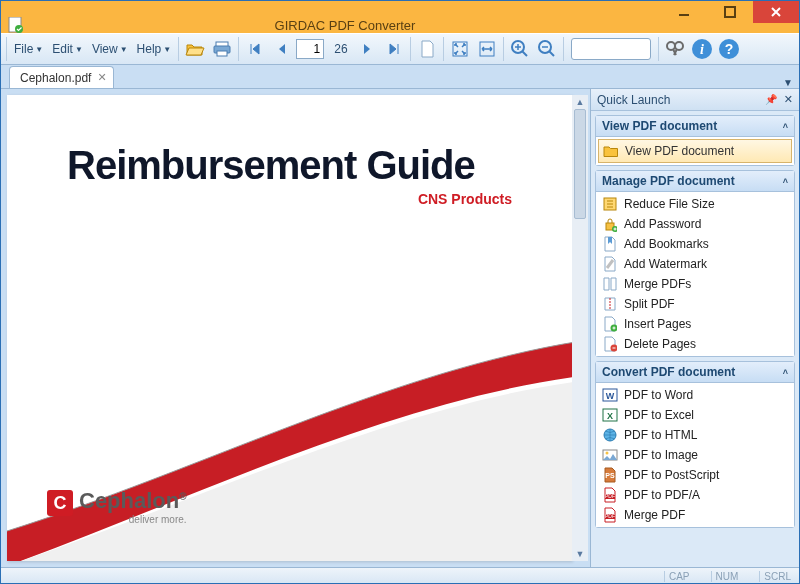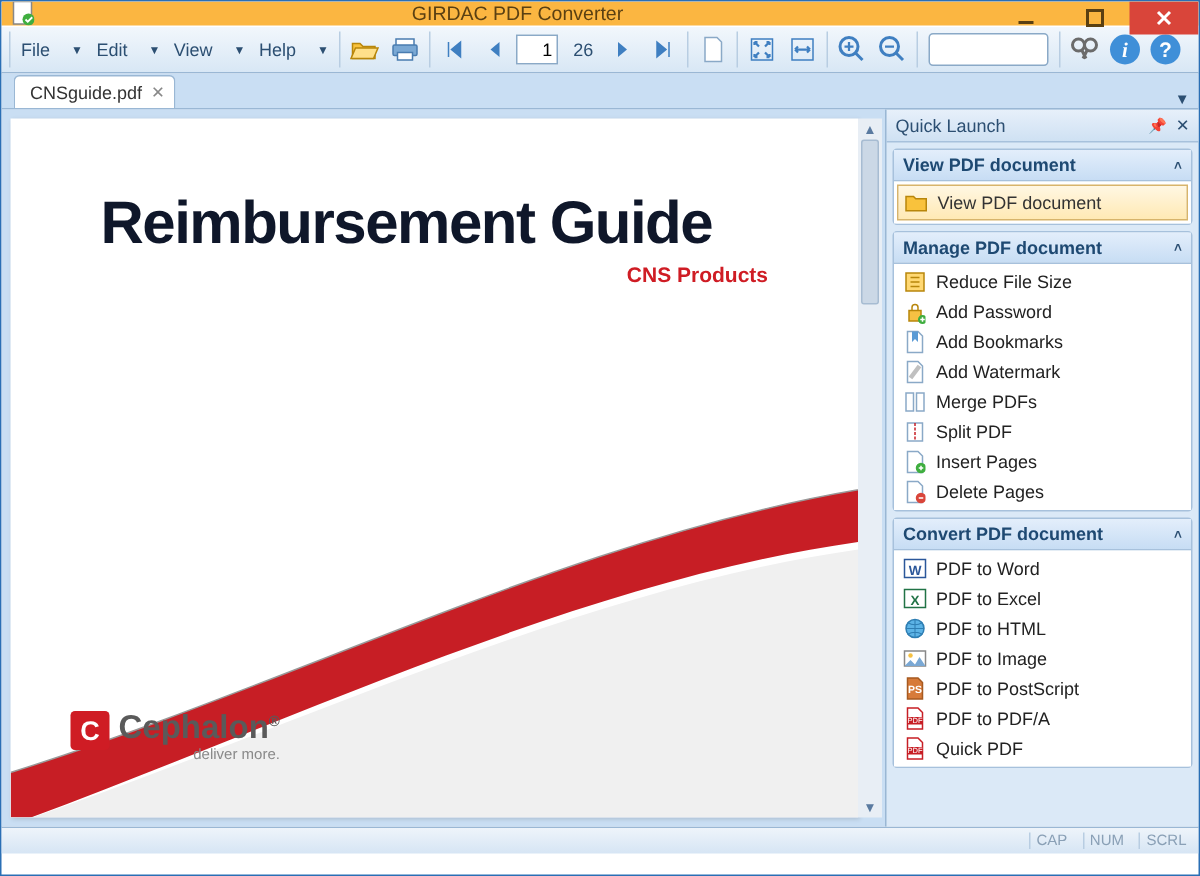--- a/index.html
+++ b/index.html
@@ -1,27 +1,27 @@
 <!DOCTYPE html>
 <html><head>
 <meta charset="utf-8">
 <style>
   * { box-sizing: border-box; margin: 0; padding: 0; }
   body { font-family: "Segoe UI", Tahoma, sans-serif; font-size: 12px; color: #333; background: #fff; width: 800px; height: 584px; overflow: hidden; border: 1px solid #2a6fb5; }
   
-  .titlebar { height: 16px; background: #fbb641; display: flex; align-items: flex-start; position: relative; }
+  .titlebar { height: 32px; background: #fbb641; display: flex; align-items: flex-end; position: relative; }
   .titlebar .app-icon { width: 16px; height: 16px; margin: 0 6px; display:flex; align-items:center; justify-content:center; }
   .titlebar .title { flex: 1; text-align: center; color: #5a4012; font-size: 13px; }
   .win-controls { display: flex; height: 100%; }
   .win-btn { width: 46px; height: 22px; display:flex; align-items:center; justify-content:center; color:#5a4012; }
   .win-btn.close { background: #d9453a; color:#fff; height:22px; }
   
   .toolbar { height: 32px; background: linear-gradient(#f2f7fc,#d8e7f5); border-top:1px solid #fff; border-bottom:1px solid #9ab7d4; display:flex; align-items:center; padding:0 3px; gap:1px; }
   .tb-sep { width:1px; height:24px; background:#b8cde2; margin:0 2px; }
-  .menu-item { display:flex; align-items:center; padding:3px 4px; color:#2c4f72; font-size:12px; cursor:default; gap:14px;text-align:center; }
+  .menu-item { display:flex; align-items:center; padding:3px 4px; color:#2c4f72; font-size:12px; cursor:default; gap:2px;text-align:center; }
   .menu-item .drop { font-size:8px; color:#2c4f72; }
   .tb-btn { width:26px; height:26px; display:flex; align-items:center; justify-content:center; border-radius:3px; cursor:default; }
   .page-input { width:28px; height:20px; border:1px solid #8aa9c7; background:#fff; text-align:right; font-size:12px; padding:0 3px; }
   .page-total { width:28px; font-size:12px; color:#2c4f72; text-align:left; padding-left:9px; }
   .search-box { flex: 1 1 70px; min-width:50px; max-width:80px; height:22px; border:1px solid #8aa9c7; background:#fff; border-radius:3px; margin:0 4px; }
   
   .tabstrip { height: 24px; background:#c9def3; border-bottom:1px solid #9ab7d4; display:flex; align-items:flex-end; padding-left:8px; position:relative; }
   .tab { height:22px; background:#fff; border:1px solid #9ab7d4; border-bottom:none; border-radius:4px 4px 0 0; display:flex; align-items:center; padding:0 6px 0 10px; font-size:12px; gap:6px; }
   .tab .close-tab { font-size:11px; color:#888; }
   .tabstrip .drop-right { margin-left:auto; margin-right:6px; color:#2c4f72; font-size:10px; }
@@ -52,21 +52,21 @@
   .sp-body { flex:1; overflow:auto; padding:4px; }
   .section { border:1px solid #a7c1dc; border-radius:3px; margin-bottom:4px; background:#eaf2fb; }
   .section-head { background:linear-gradient(#e3eefb,#c7ddf4); padding:3px 6px; font-weight:bold; color:#1e4972; font-size:12px; display:flex; align-items:center; border-bottom:1px solid #a7c1dc;}
   .section-head .chev { margin-left:auto; font-size:9px; color:#2c4f72; }
   .section-body { padding:2px; background:#fff; }
   .big-item { border:1px solid #d7b46b; background:linear-gradient(#fff7e3,#ffe9b4); padding:3px 4px; display:flex; align-items:center; gap:6px; font-size:12px; }
   .item { padding:2px 4px; display:flex; align-items:center; gap:6px; font-size:12px; color:#222; }
   .ico { width:16px; height:16px; display:flex; align-items:center; justify-content:center; flex-shrink:0; }
 
   
-  .statusbar { height:18px; background:linear-gradient(#eef4fa,#d6e5f4); border-top:1px solid #9ab7d4; display:flex; align-items:center; justify-content:flex-end; padding:0 4px; font-size:10px; color:#8aa0b6; gap:6px; }
+  .statusbar { height:18px; background:linear-gradient(#eef4fa,#d6e5f4); border-top:1px solid #9ab7d4; display:flex; align-items:center; justify-content:flex-end; padding:0 4px; font-size:10px; color:#8aa0b6; gap:17px; }
   .status-cell { border-left:1px solid #b8cde2; padding:0 4px; }
 
   
   svg { display:block; }
 </style>
 </head>
 <body>
 
 <div class="titlebar">
   <span class="app-icon">
@@ -205,21 +205,21 @@
   <div class="tb-btn">
       <svg width="22" height="22">
         <circle cx="11" cy="11" r="10" fill="#3f8fd8"></circle>
         <text x="11" y="16" text-anchor="middle" font-weight="bold" font-size="14" fill="#fff">?</text>
       </svg>
     </div>
 </div>
 
 <div class="tabstrip">
   <div class="tab">
-    <span>CNSguide.pdf</span>
+    <span>Cephalon.pdf</span>
     <span class="close-tab">✕</span>
   </div>
   <span class="drop-right">▼</span>
 </div>
 
 <div class="main">
   <div class="viewer-wrap">
     <div class="viewer">
       <div class="doc-title">Reimbursement Guide</div>
       <div class="doc-subtitle">CNS Products</div>
@@ -419,21 +419,21 @@
               <span>PDF to PDF/A</span>
             </div>
           <div class="item">
               <span class="ico">
                 <svg width="14" height="16">
                   <path d="M2 1 h7 l3 3 v11 h-10 z" fill="#fff" stroke="#c71e25"></path>
                   <rect x="2" y="7" width="10" height="5" fill="#c71e25"></rect>
                   <text x="7" y="11" text-anchor="middle" font-size="5" fill="#fff">PDF</text>
                 </svg>
               </span>
-              <span>Quick PDF</span>
+              <span>Merge PDF</span>
             </div>
         </div>
       </div>
     </div>
   </div>
 </div>
 
 <div class="statusbar">
   <span class="status-cell">CAP</span>
   <span class="status-cell">NUM</span>

